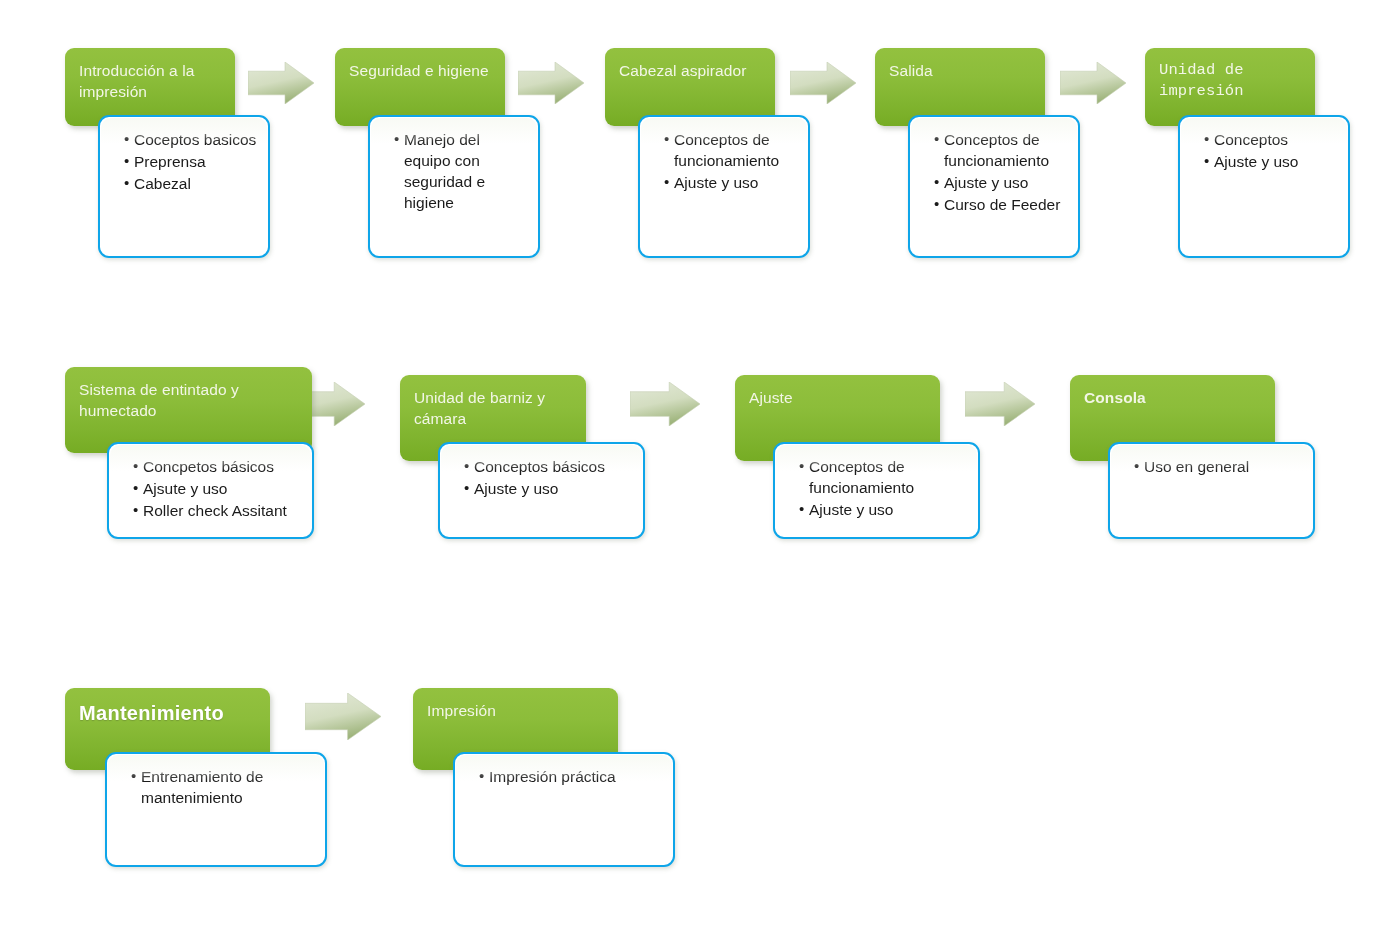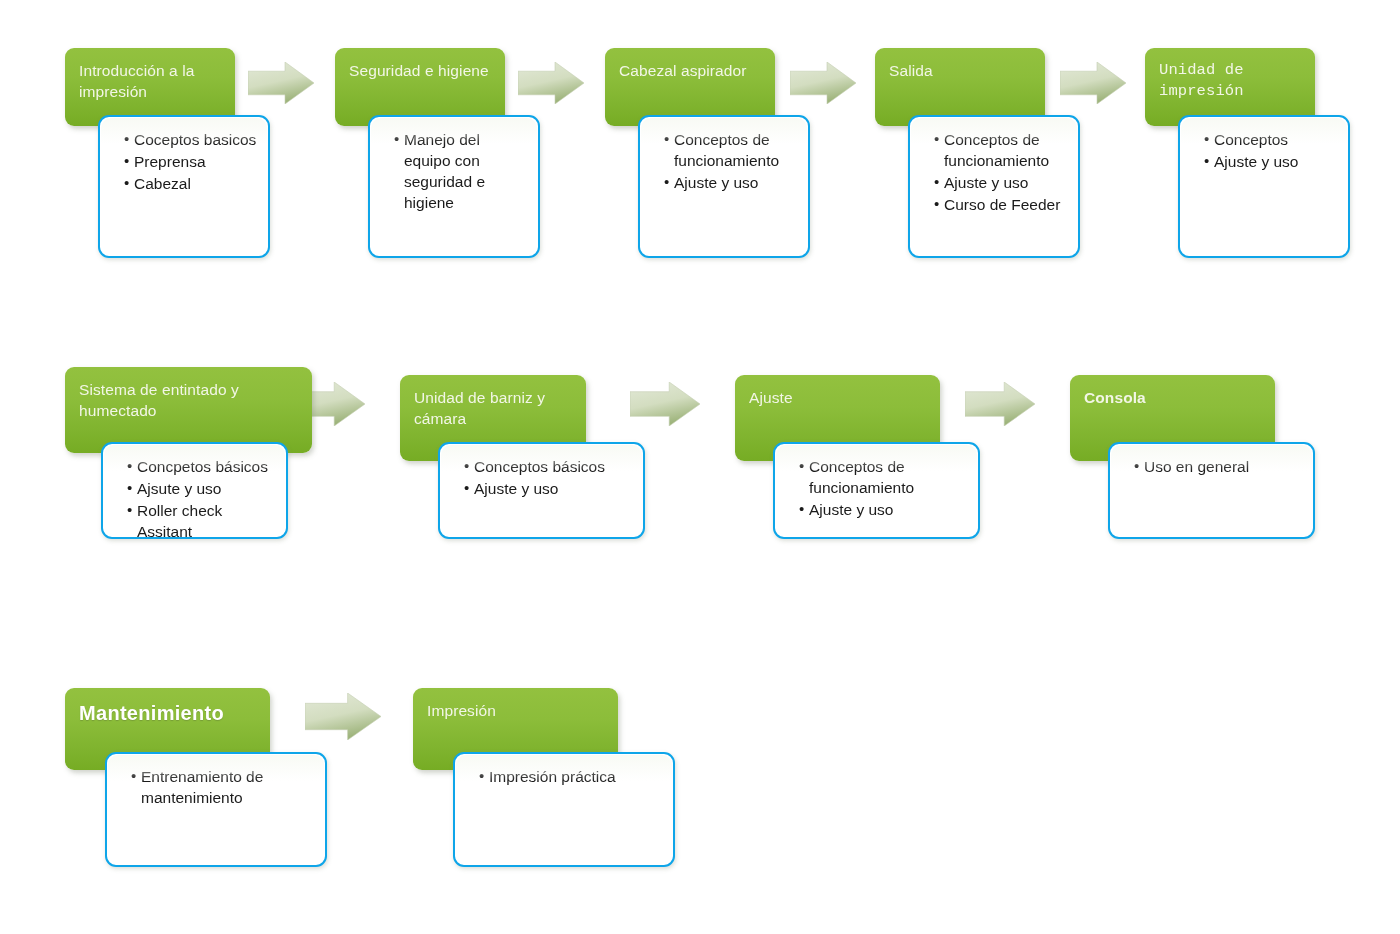--- a/index.html
+++ b/index.html
@@ -226,21 +226,21 @@
             <stop offset="0%" stop-color="#e3e9d8"></stop>
             <stop offset="55%" stop-color="#d3ddc0"></stop>
             <stop offset="100%" stop-color="#9fb57d"></stop>
           </linearGradient>
         </defs>
         <polygon points="0.0,9.7 39.2,9.7 39.2,0.0 70.0,22.0 39.2,44.0 39.2,34.3 0.0,34.3" fill="url(#ag-arrow-2-3)" stroke="#c4cfb2" stroke-width="0.6"></polygon>
       </svg>
     </div>
     <div class="node" style="left: 65px; top: 0px;">
       <div class="node-header" style="left: 0px; top: 367px; width: 247px; height: 86px;">Sistema de entintado y humectado</div>
-      <div class="node-body" style="left: 36px; top: 442px; width: 187px; height: 97px;">
+      <div class="node-body" style="left: 42px; top: 442px; width: 207px; height: 97px;">
         <ul>
           <li>Concpetos básicos</li>
           <li>Ajsute y uso</li>
           <li>Roller check Assitant</li>
         </ul>
       </div>
     </div>
     <div class="node" style="left: 400px; top: 0px;">
       <div class="node-header" style="left: 0px; top: 375px; width: 186px; height: 86px;">Unidad de barniz y cámara</div>
       <div class="node-body" style="left: 38px; top: 442px; width: 207px; height: 97px;">

